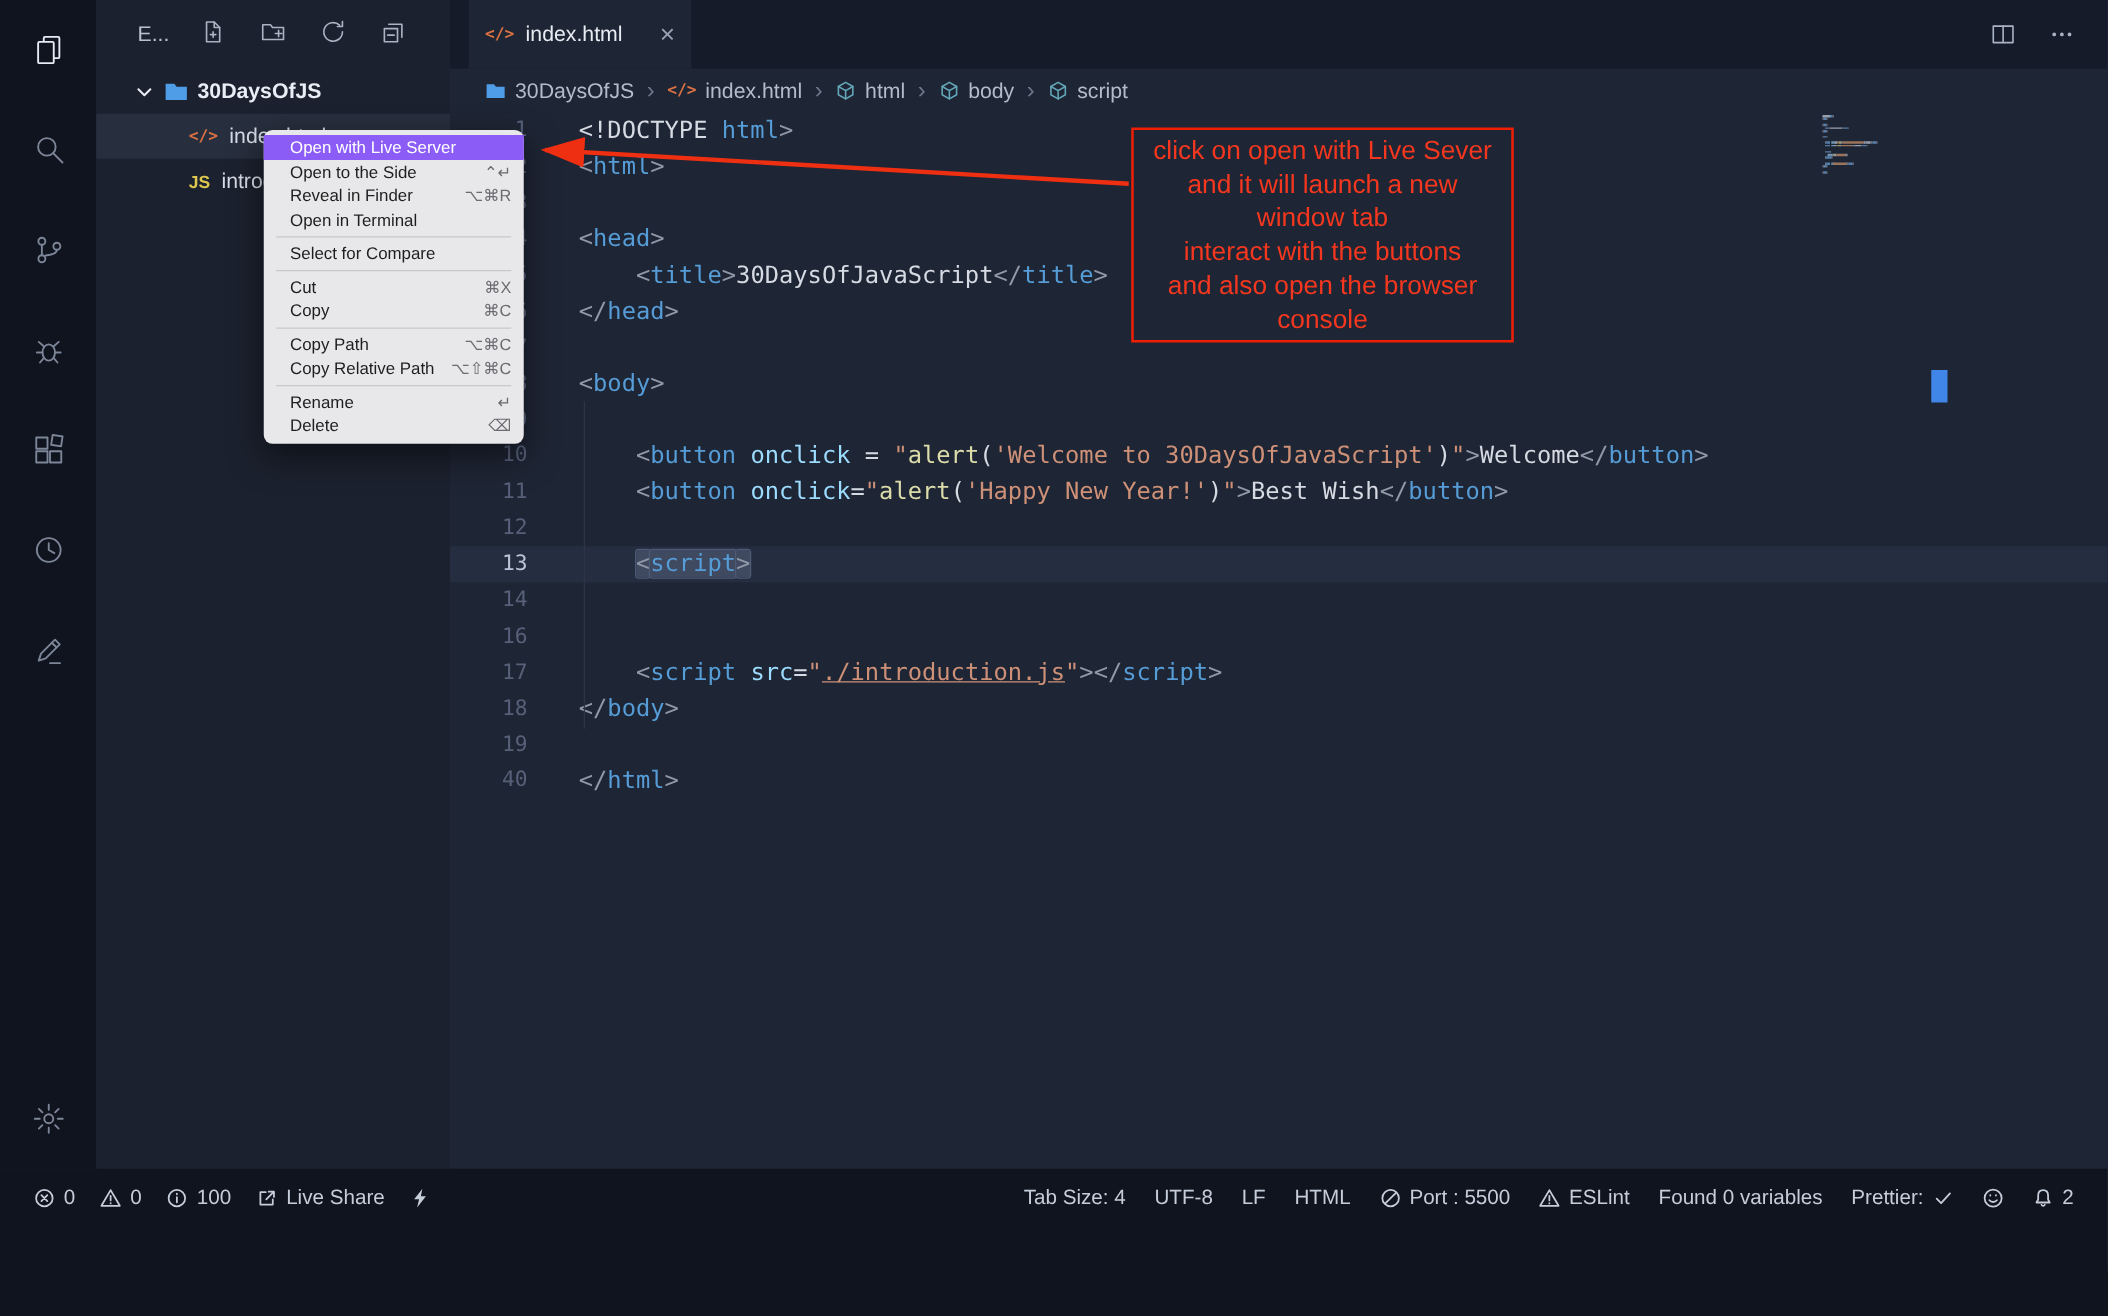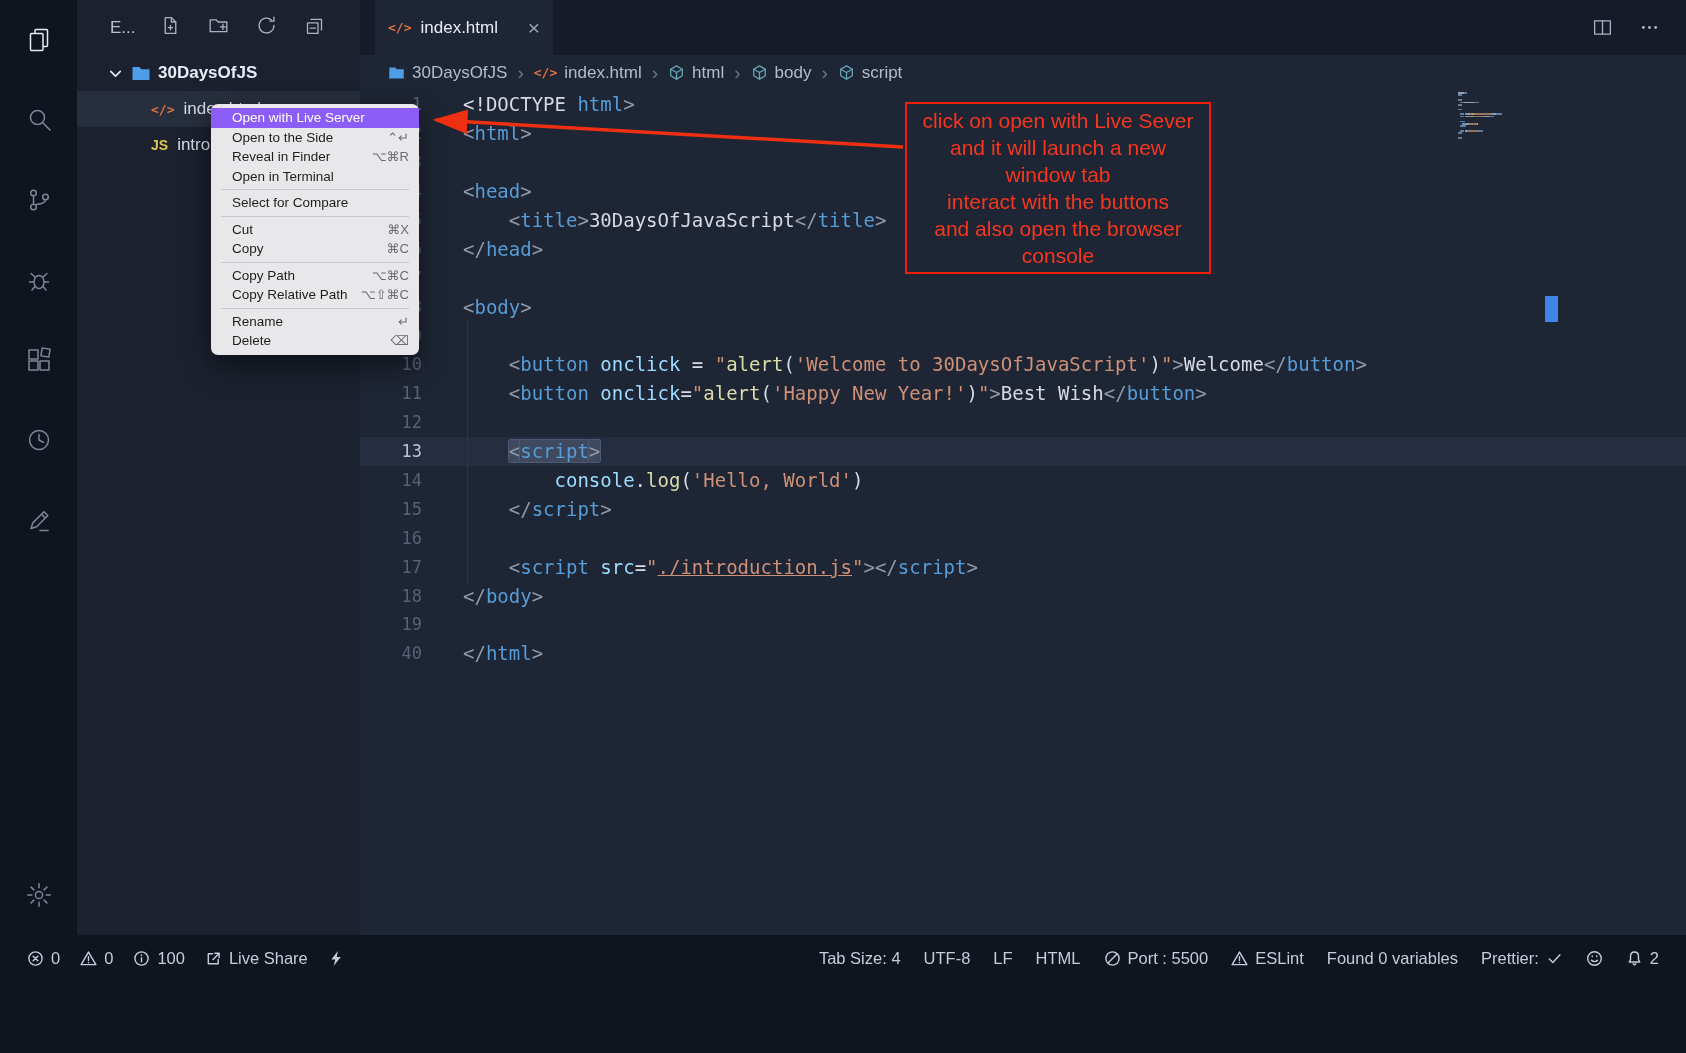--- a/index.html
+++ b/index.html
@@ -310,22 +310,21 @@
     <div class="code-line"><span class="gutter">4</span><span class="ltext"><span class="tk-punc">&lt;</span><span class="tk-tag">head</span><span class="tk-punc">&gt;</span></span></div>
     <div class="code-line"><span class="gutter">5</span><span class="ltext"><span class="tk-txt">    </span><span class="tk-punc">&lt;</span><span class="tk-tag">title</span><span class="tk-punc">&gt;</span><span class="tk-txt">30DaysOfJavaScript</span><span class="tk-punc">&lt;/</span><span class="tk-tag">title</span><span class="tk-punc">&gt;</span></span></div>
     <div class="code-line"><span class="gutter">6</span><span class="ltext"><span class="tk-punc">&lt;/</span><span class="tk-tag">head</span><span class="tk-punc">&gt;</span></span></div>
     <div class="code-line"><span class="gutter">7</span><span class="ltext"></span></div>
     <div class="code-line"><span class="gutter">8</span><span class="ltext"><span class="tk-punc">&lt;</span><span class="tk-tag">body</span><span class="tk-punc">&gt;</span></span></div>
     <div class="code-line"><span class="gutter">9</span><span class="ltext"></span></div>
     <div class="code-line"><span class="gutter">10</span><span class="ltext"><span class="tk-txt">    </span><span class="tk-punc">&lt;</span><span class="tk-tag">button</span><span class="tk-txt"> </span><span class="tk-attr">onclick</span><span class="tk-txt"> = </span><span class="tk-str">"</span><span class="tk-fn">alert</span><span class="tk-txt">(</span><span class="tk-str">'Welcome to 30DaysOfJavaScript'</span><span class="tk-txt">)</span><span class="tk-str">"</span><span class="tk-punc">&gt;</span><span class="tk-txt">Welcome</span><span class="tk-punc">&lt;/</span><span class="tk-tag">button</span><span class="tk-punc">&gt;</span></span></div>
     <div class="code-line"><span class="gutter">11</span><span class="ltext"><span class="tk-txt">    </span><span class="tk-punc">&lt;</span><span class="tk-tag">button</span><span class="tk-txt"> </span><span class="tk-attr">onclick</span><span class="tk-txt">=</span><span class="tk-str">"</span><span class="tk-fn">alert</span><span class="tk-txt">(</span><span class="tk-str">'Happy New Year!'</span><span class="tk-txt">)</span><span class="tk-str">"</span><span class="tk-punc">&gt;</span><span class="tk-txt">Best Wish</span><span class="tk-punc">&lt;/</span><span class="tk-tag">button</span><span class="tk-punc">&gt;</span></span></div>
     <div class="code-line"><span class="gutter">12</span><span class="ltext"></span></div>
     <div class="code-line current"><span class="gutter">13</span><span class="ltext"><span class="tk-txt">    </span><span class="tk-punc word-hl">&lt;</span><span class="tk-tag word-hl">script</span><span class="tk-punc word-hl">&gt;</span></span></div>
-    <div class="code-line"><span class="gutter">14</span><span class="ltext"><span class="tk-txt">        </span><span class="tk-attr">console</span><span class="tk-txt">.</span><span class="tk-fn">log</span><span class="tk-txt">(</span><span class="tk-str">'Hello, World'</span><span class="tk-txt">)</span></span></div>
-    <div class="code-line"><span class="gutter">15</span><span class="ltext"><span class="tk-txt">    </span><span class="tk-punc">&lt;/</span><span class="tk-tag">script</span><span class="tk-punc">&gt;</span></span></div>
+    <div class="code-line"><span class="gutter">14</span></div>
     <div class="code-line"><span class="gutter">16</span><span class="ltext"></span></div>
     <div class="code-line"><span class="gutter">17</span><span class="ltext"><span class="tk-txt">    </span><span class="tk-punc">&lt;</span><span class="tk-tag">script</span><span class="tk-txt"> </span><span class="tk-attr">src</span><span class="tk-txt">=</span><span class="tk-str">"</span><span class="tk-link">./introduction.js</span><span class="tk-str">"</span><span class="tk-punc">&gt;</span><span class="tk-punc">&lt;/</span><span class="tk-tag">script</span><span class="tk-punc">&gt;</span></span></div>
     <div class="code-line"><span class="gutter">18</span><span class="ltext"><span class="tk-punc">&lt;/</span><span class="tk-tag">body</span><span class="tk-punc">&gt;</span></span></div>
     <div class="code-line"><span class="gutter">19</span><span class="ltext"></span></div>
     <div class="code-line"><span class="gutter">40</span><span class="ltext"><span class="tk-punc">&lt;/</span><span class="tk-tag">html</span><span class="tk-punc">&gt;</span></span></div>
   </div>
 <div class="indent-guide"></div>
 <div class="minimap">
     <div class="mm-row">
       <span style="width: 5.5px; background: rgb(174, 182, 196);"></span>

